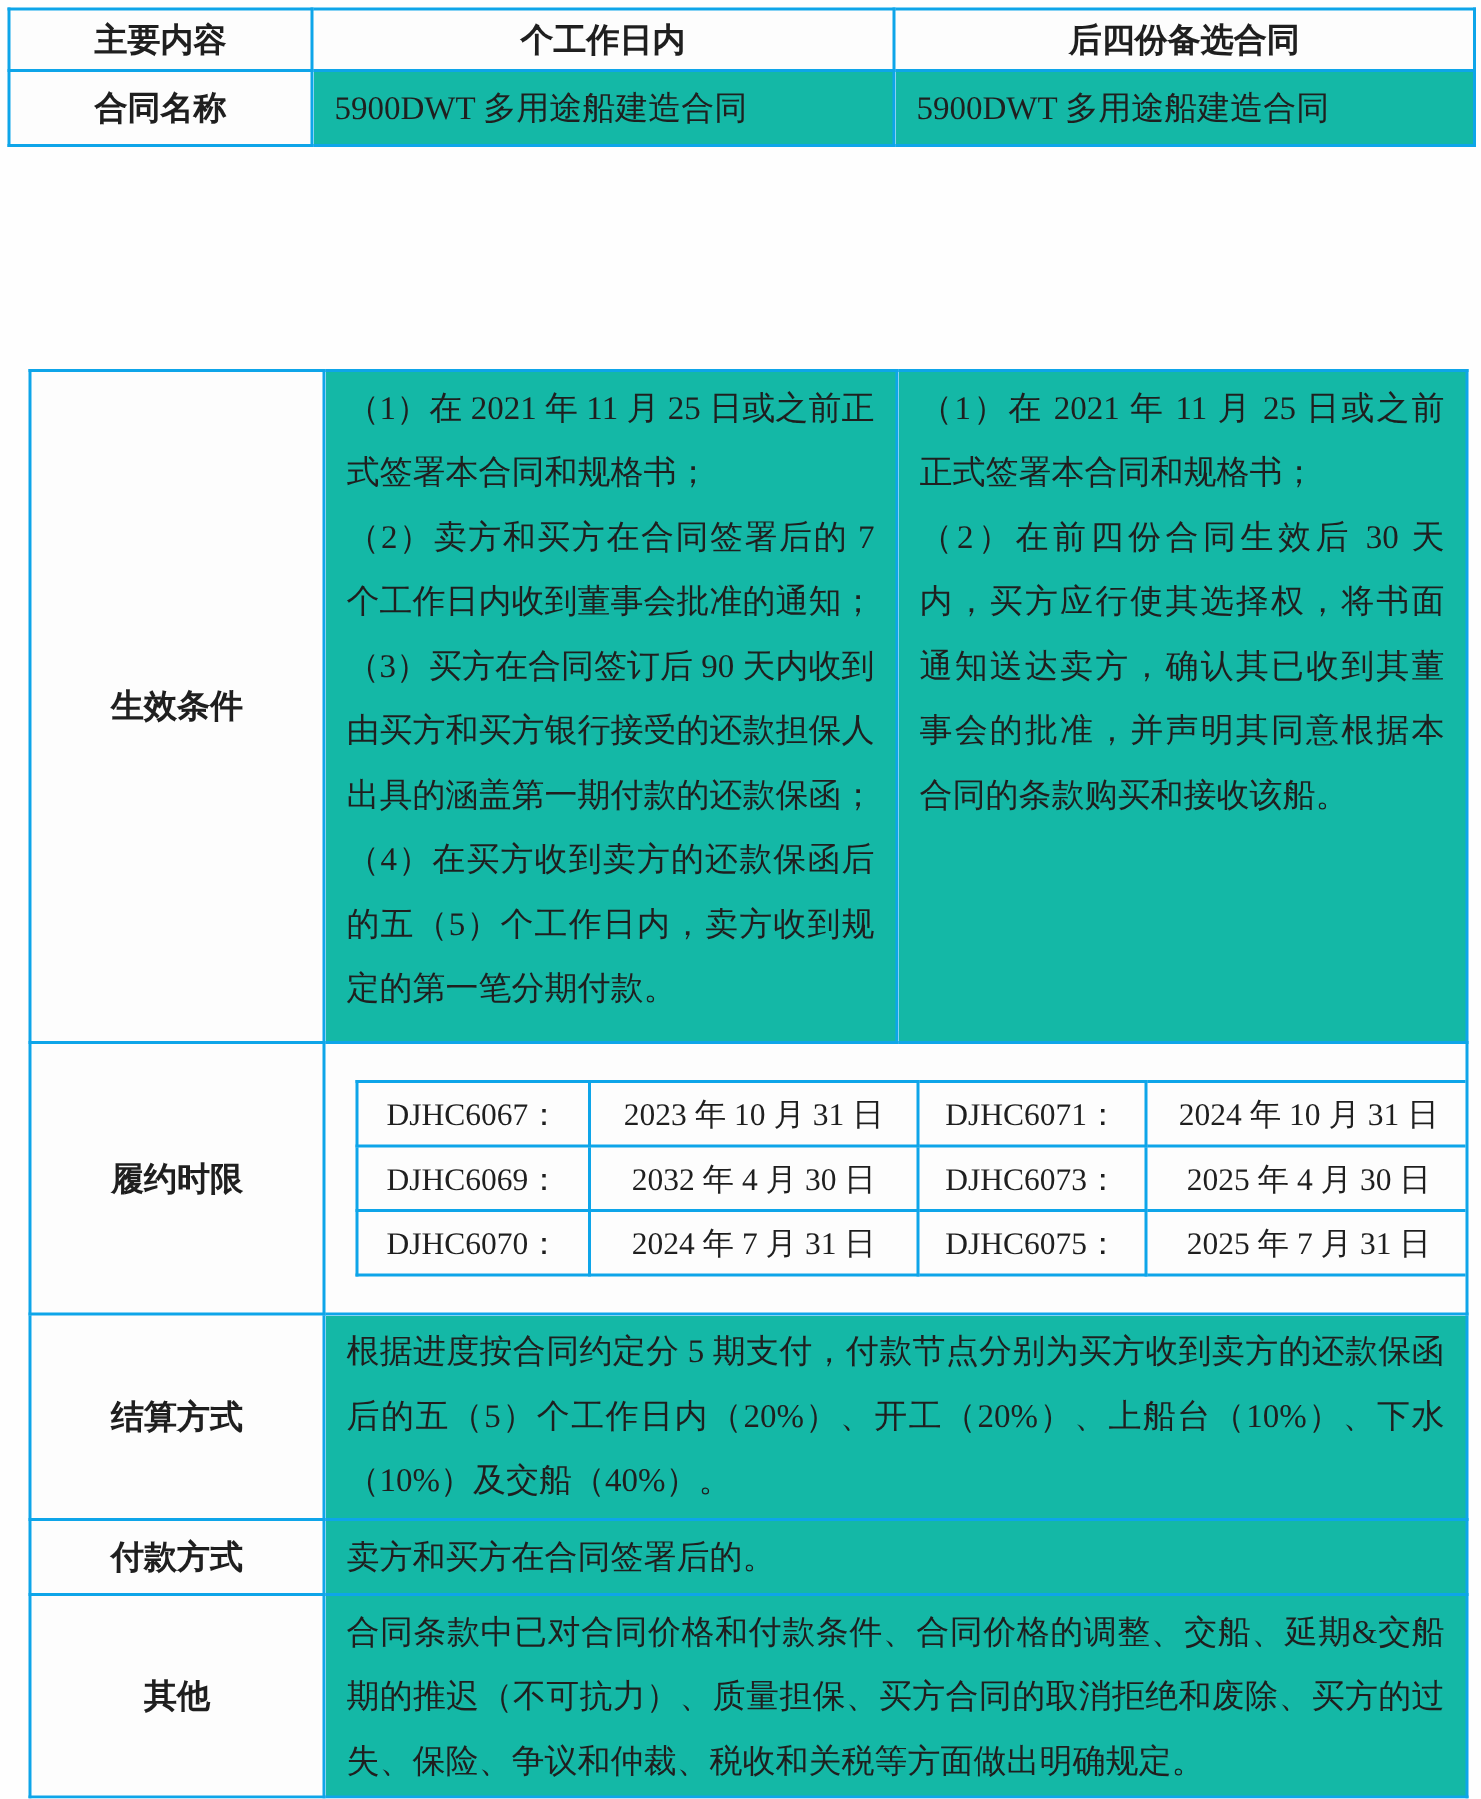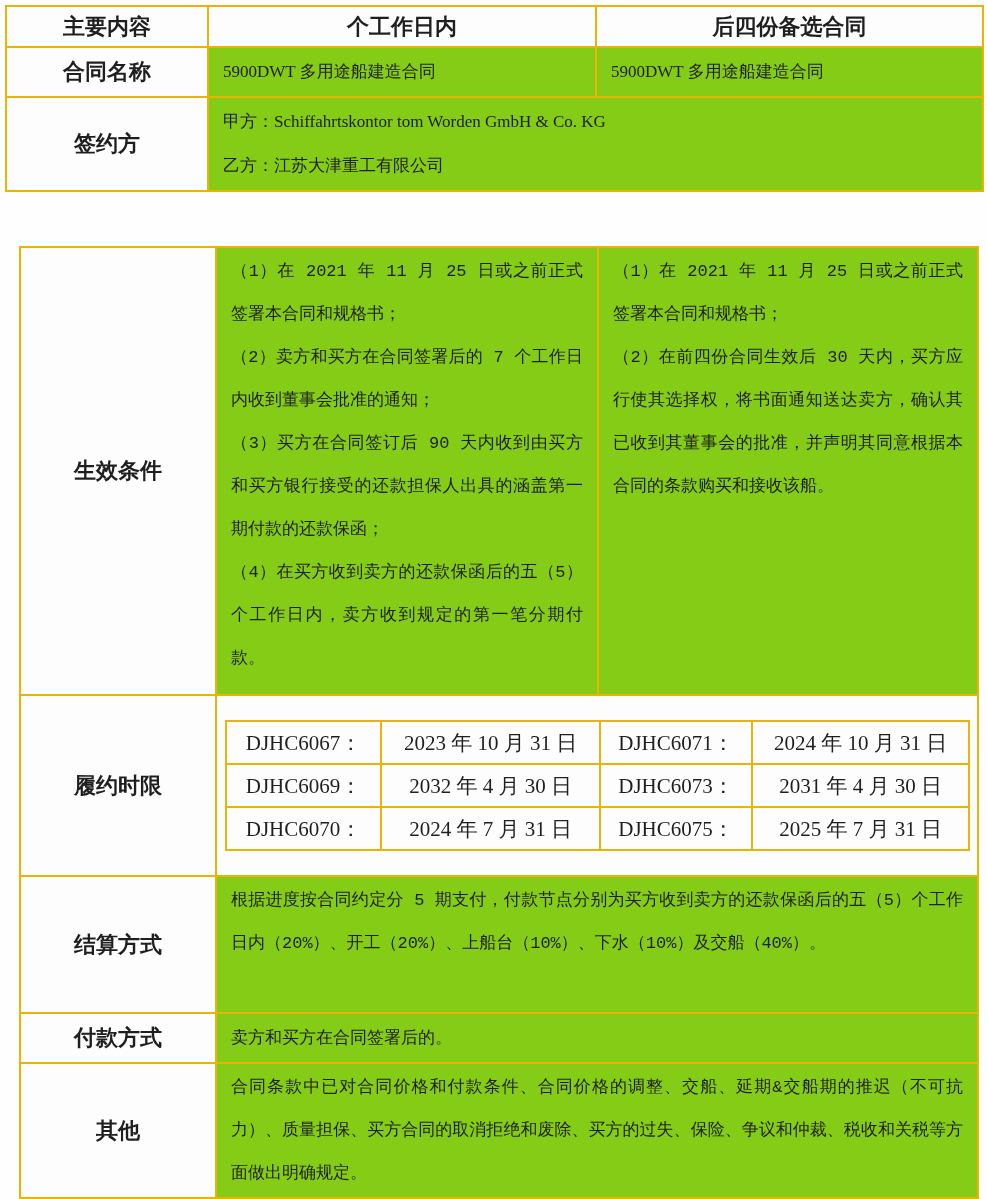--- a/index.html
+++ b/index.html
@@ -9,42 +9,42 @@
     font-family: "Liberation Serif", "DejaVu Serif", serif;
     color: #1f1f1f;
   }
   .page {
     position: relative;
     width: 987px; height: 1199px;
     background: #fefefe;
     overflow: hidden;
   }
   table { border-collapse: collapse; table-layout: fixed; }
-  td, th { border: 2px solid #eab308; overflow: hidden; }
+  td, th { border: 2px solid #0ea5e9; overflow: hidden; }
 
   .t1 { position: absolute; left: 5px;  top: 5px;   width: 977px; }
   .t2 { position: absolute; left: 19px; top: 246px; width: 958px; }
 
   th, .label {
     font-size: 22px; font-weight: bold;
     text-align: center; vertical-align: middle;
     background: #fdfdfd;
   }
   .content {
-    font-size: 17px; line-height: 44px;
+    font-size: 22px; line-height: 44px;
     padding: 2px 14px;
     text-align: left; vertical-align: middle;
-    background: #84cc16;
+    background: #14b8a6;
   }
   .content p { margin: 0; }
-  .top { vertical-align: top; font-family: Liberation Mono, monospace; }
+  .top { vertical-align: top; }
   .justify { text-align: justify; }
   .tight { line-height: 43px; }
 
-  .sched-cell { vertical-align: middle; padding: 0; background: #fdfdfd; }
+  .sched-cell { vertical-align: middle; padding: 12px; background: #fdfdfd; }
   .inner { width: 743px; margin: 4px 0 4px 8px; }
   .inner td {
     height: 41px; text-align: center; vertical-align: middle;
     font-size: 21px; padding: 0 4px; background: #fdfdfd;
   }
 </style>
 </head>
 <body>
 
 <div class="page">
@@ -58,27 +58,20 @@
     <tbody>
         <tr style="height:41px">
       <th>主要内容</th>
       <th>个工作日内</th>
       <th>后四份备选合同</th>
     </tr>
     <tr style="height:49px">
       <td class="label">合同名称</td>
       <td class="content">5900DWT 多用途船建造合同</td>
       <td class="content">5900DWT 多用途船建造合同</td>
-    </tr>
-    <tr style="height:89px">
-      <td class="label">签约方</td>
-      <td class="content" colspan="2">
-        <p>甲方：Schiffahrtskontor tom Worden GmbH &amp; Co. KG</p>
-        <p>乙方：江苏大津重工有限公司</p>
-      </td>
     </tr>
   </tbody>
     </table>
 
   <table class="t2">
     <colgroup>
       <col style="width:196px">
         <col style="width:382px">
         <col style="width:380px">
     </colgroup>
@@ -112,21 +105,21 @@
                 <tr>
             <td>DJHC6067：</td>
             <td>2023 年 10 月 31 日</td>
             <td>DJHC6071：</td>
             <td>2024 年 10 月 31 日</td>
           </tr>
           <tr>
             <td>DJHC6069：</td>
             <td>2032 年 4 月 30 日</td>
             <td>DJHC6073：</td>
-            <td>2031 年 4 月 30 日</td>
+            <td>2025 年 4 月 30 日</td>
           </tr>
           <tr>
             <td>DJHC6070：</td>
             <td>2024 年 7 月 31 日</td>
             <td>DJHC6075：</td>
             <td>2025 年 7 月 31 日</td>
           </tr>
         </tbody>
             </table>
       </td>

